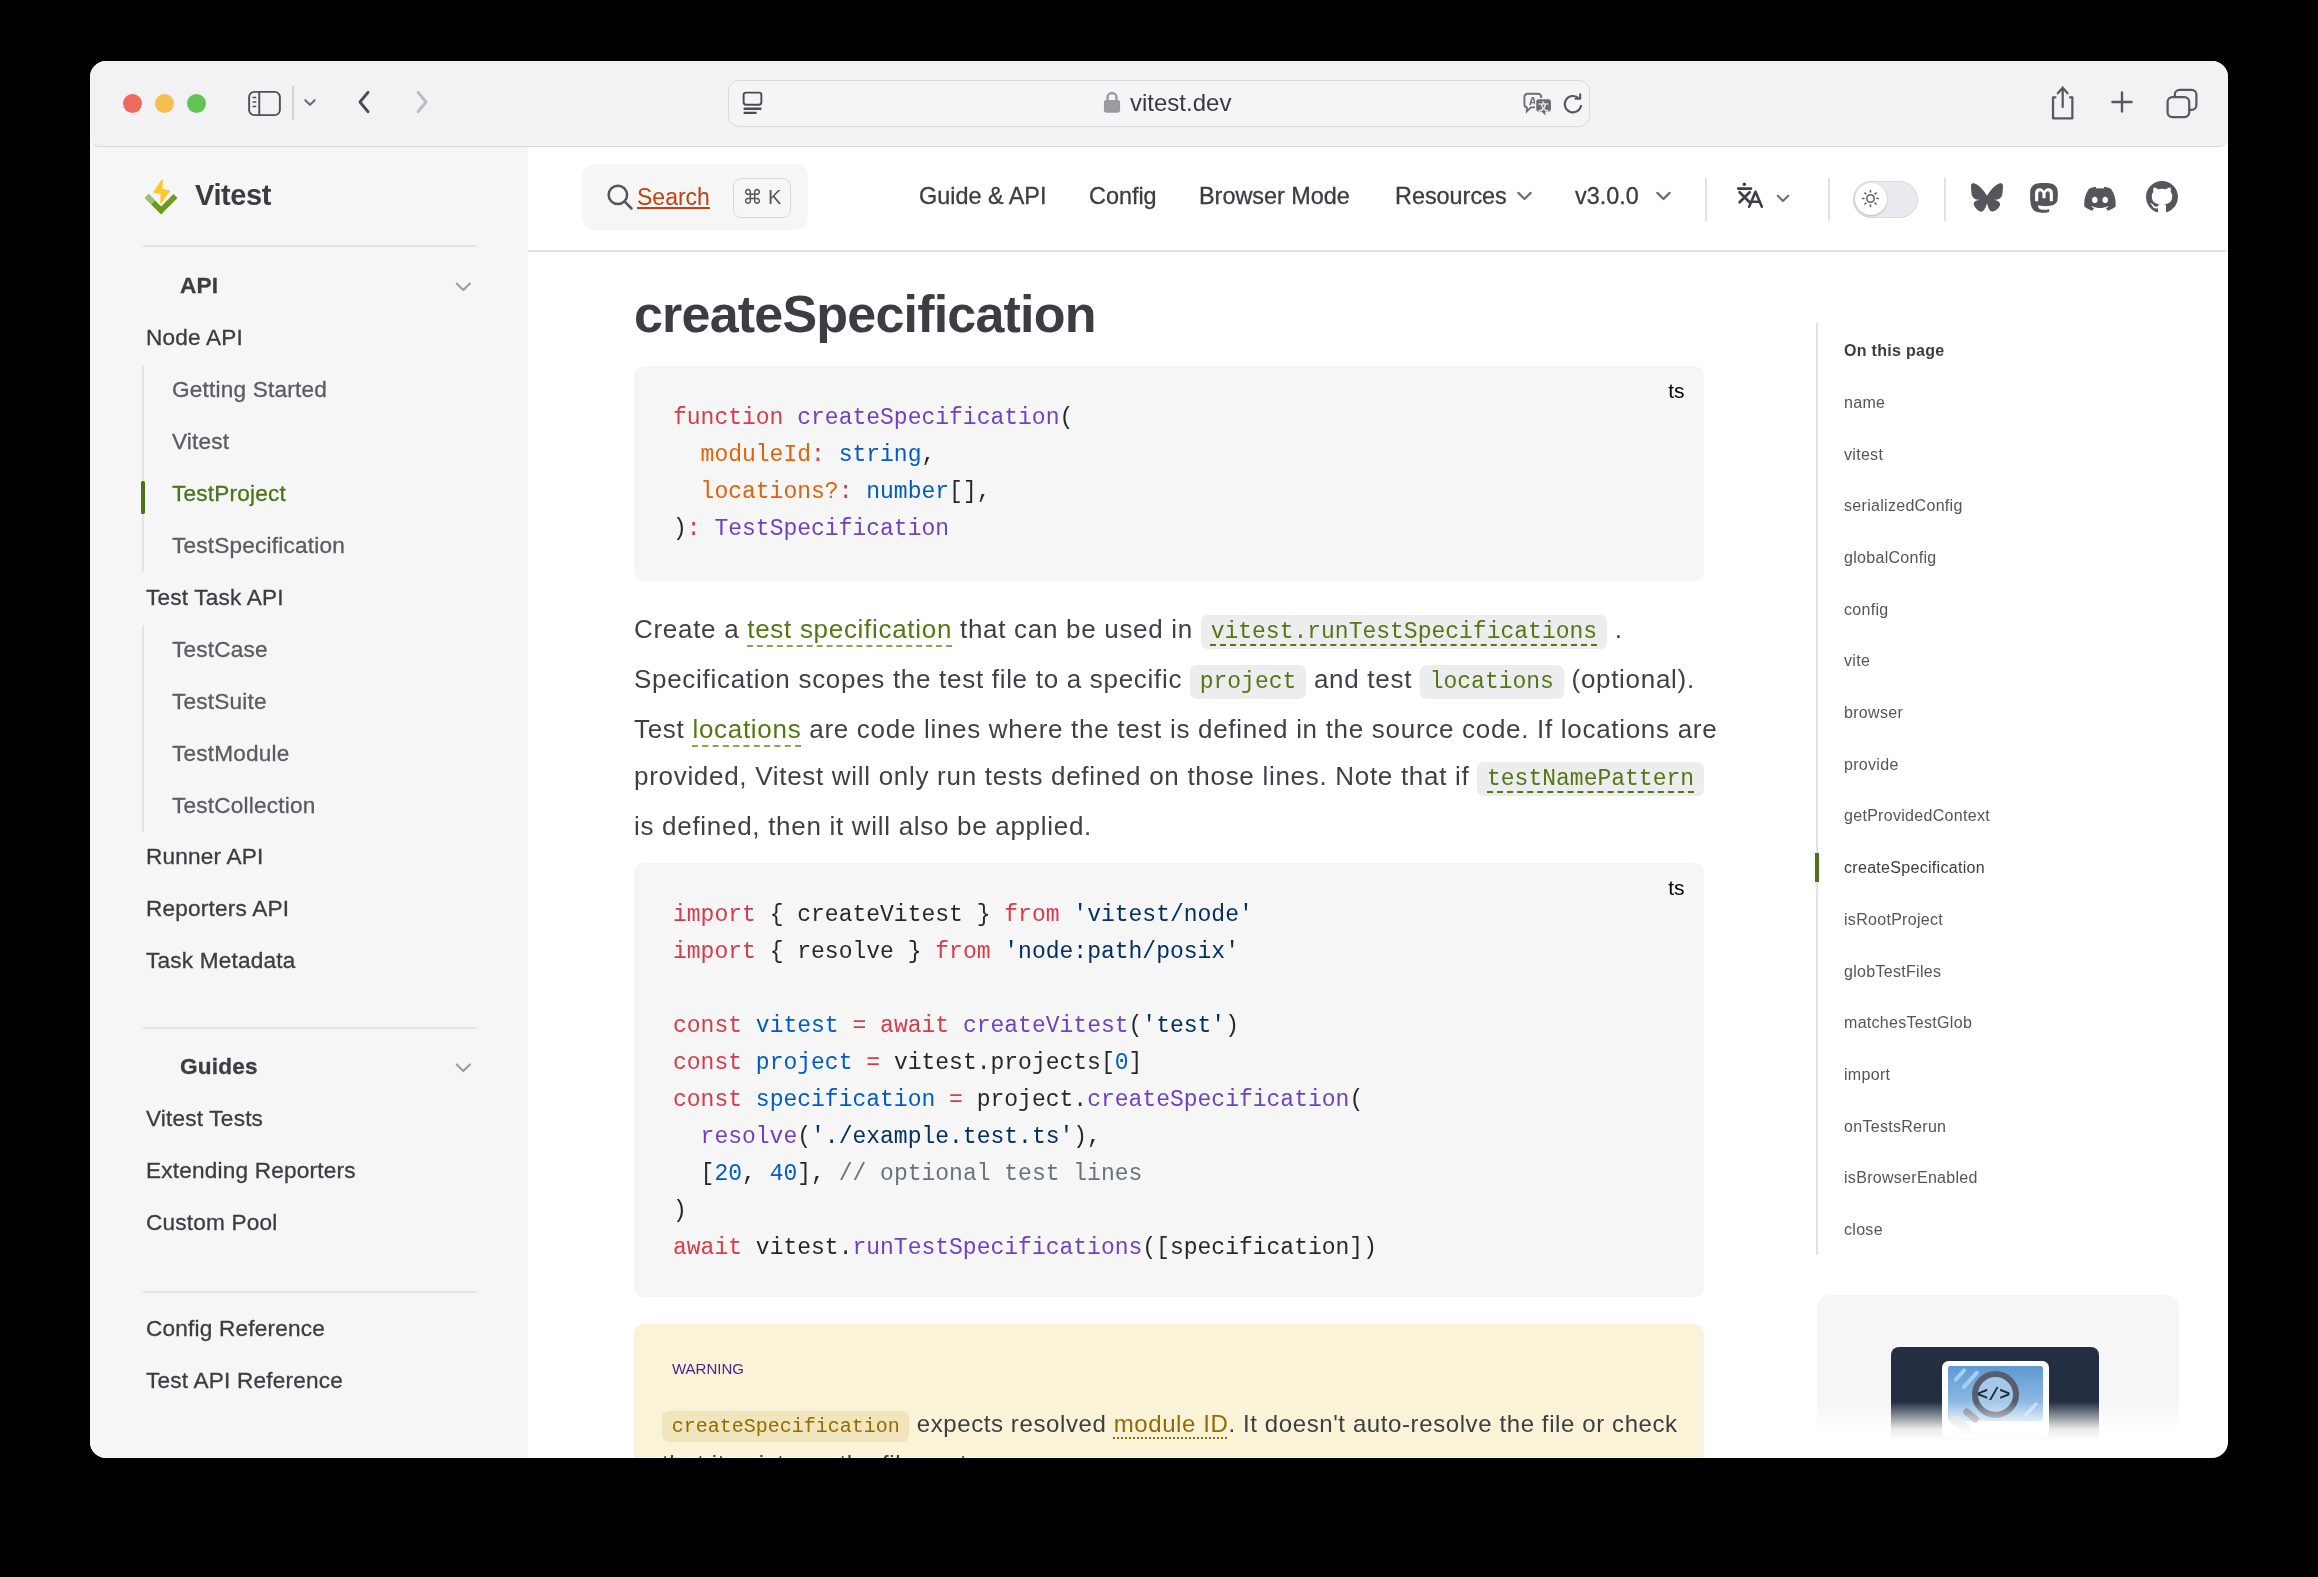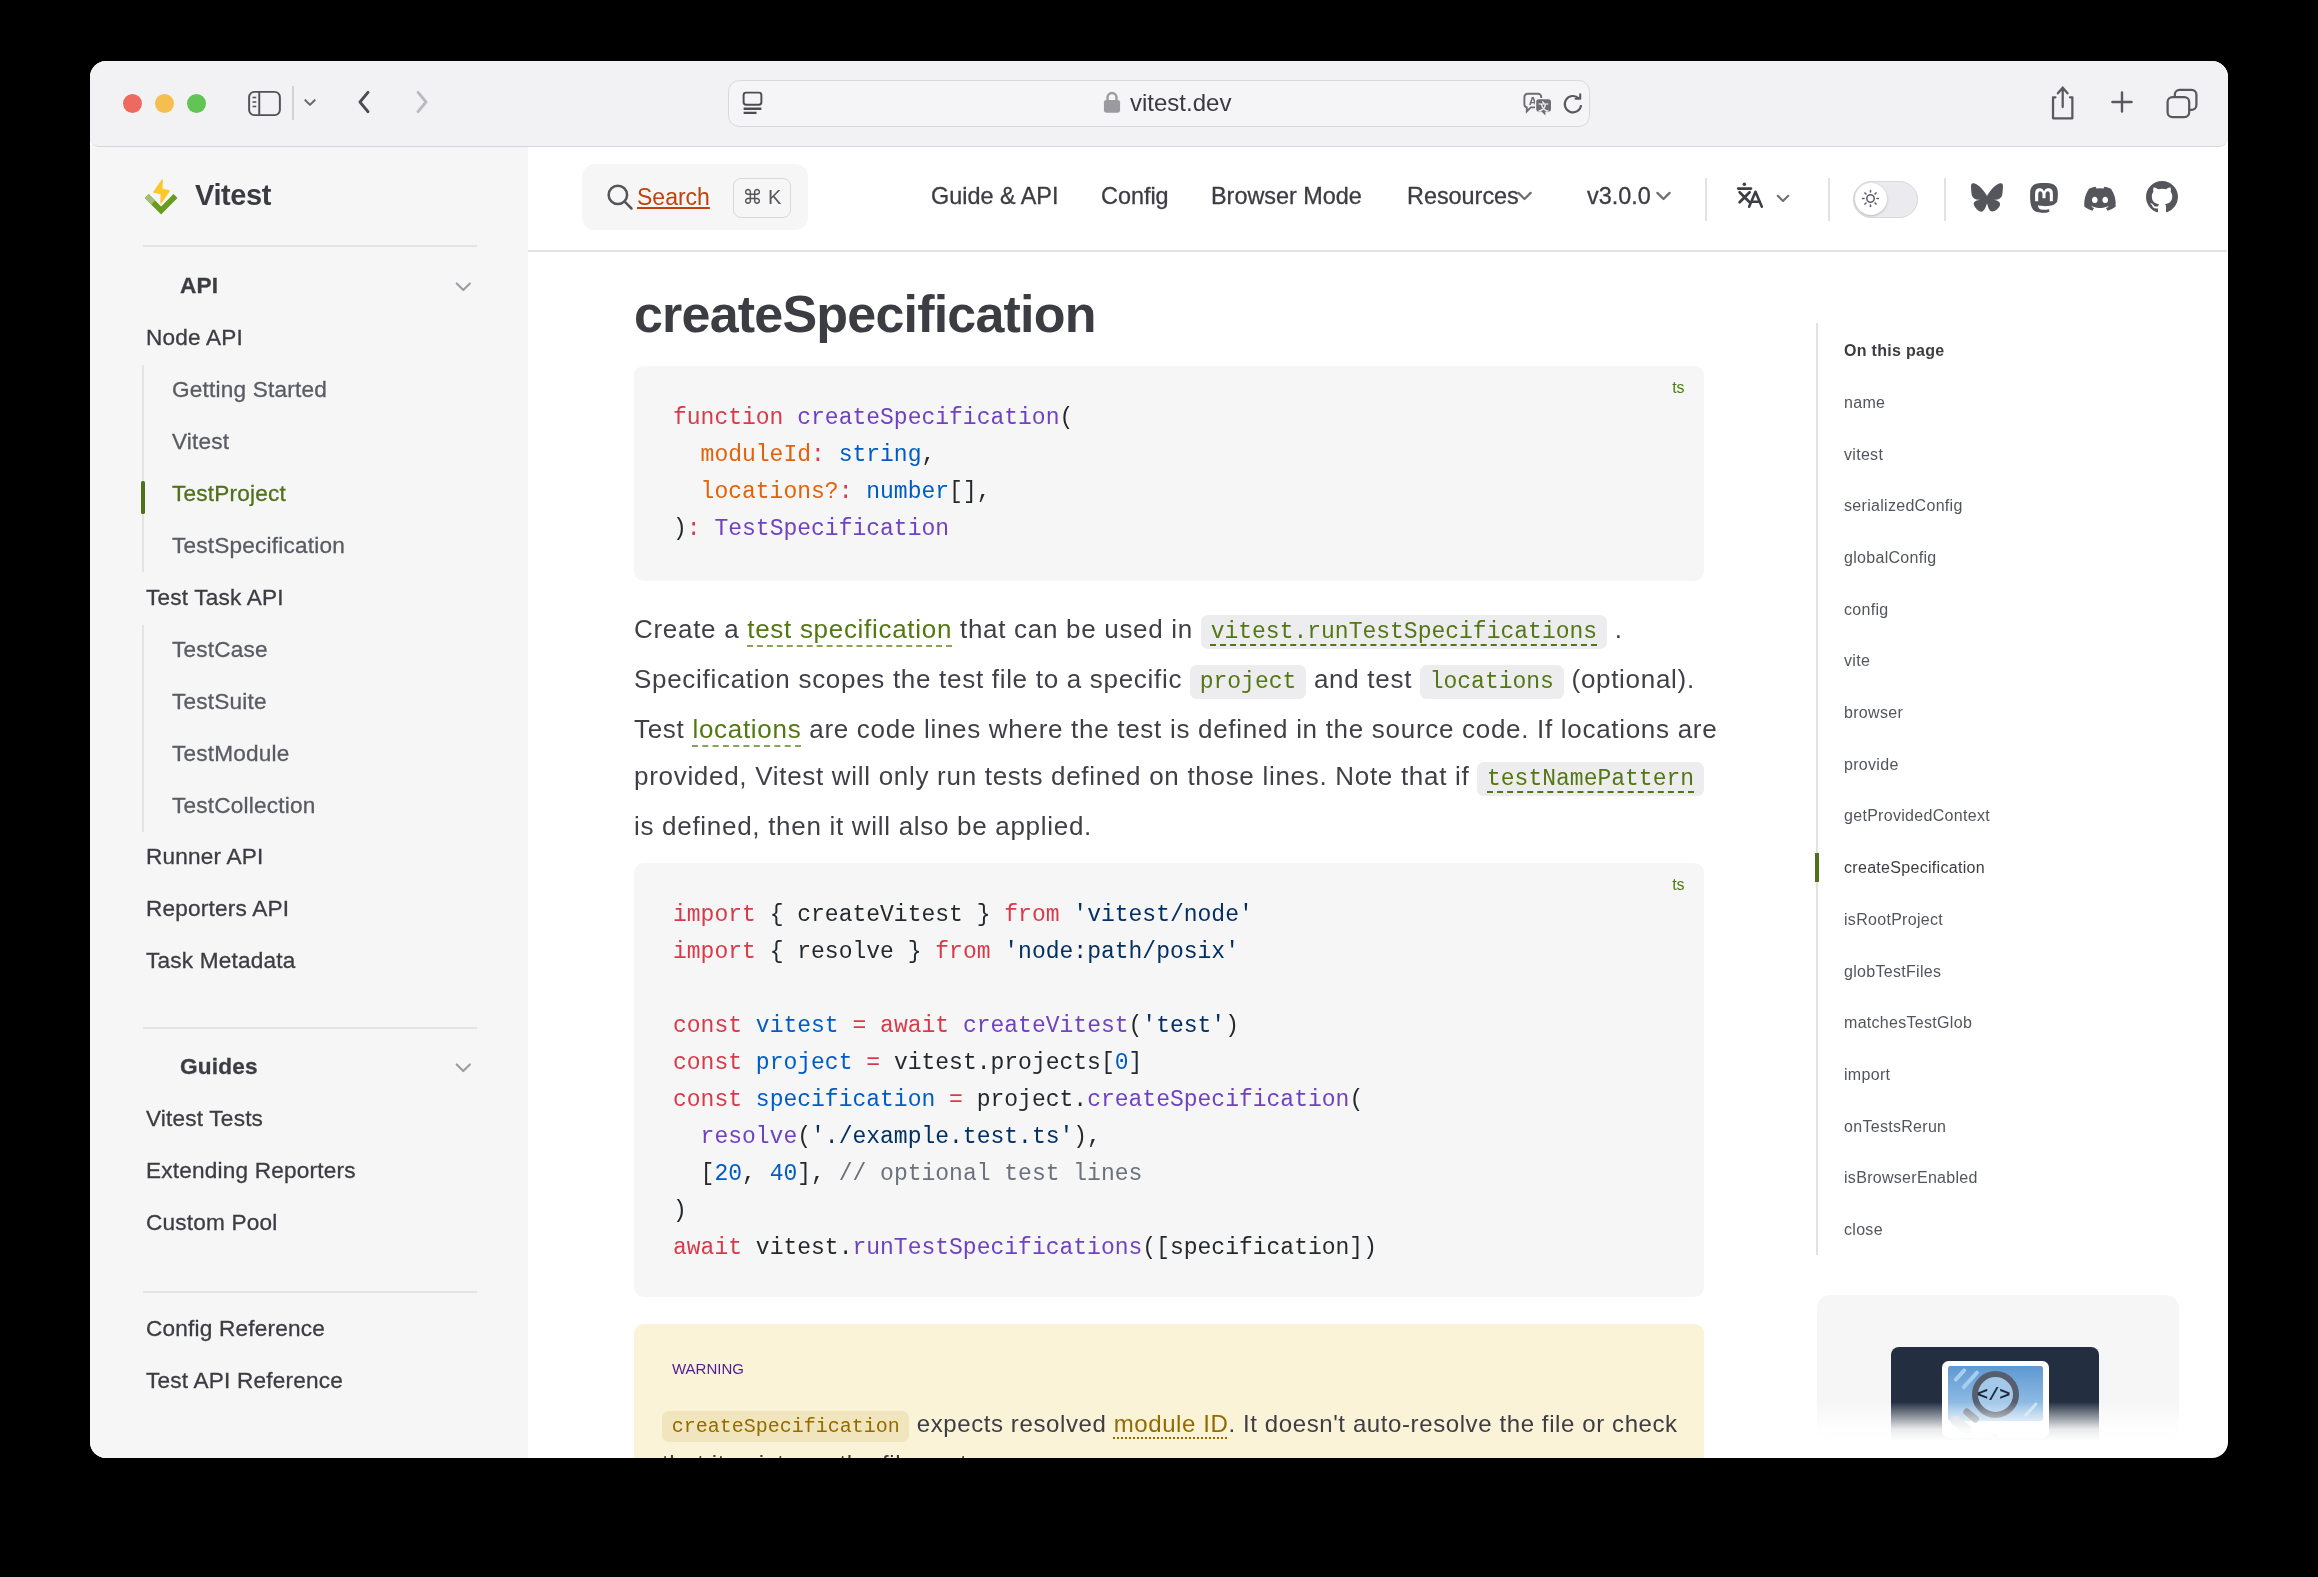--- a/index.html
+++ b/index.html
@@ -25,29 +25,29 @@
 .srow.sub { left:82px; color:#5a5b63; }
 .srow.b { font-weight:700;margin-left:34px; }
 .srow.act { color:#50701a; }
 .sguide { position:absolute; left:52px; width:1.6px; background:#e4e4e6; }
 .smark { position:absolute; left:51px; width:4px; background:#50701a; border-radius:1.6px; }
 #logotxt { position:absolute; left:105px; top:114px; height:40px; line-height:40px; font-size:29px; font-weight:700; color:#3b3b42; letter-spacing:-0.4px; }
 
 #search { position:absolute; left:492px; top:103px; width:226px; height:66px; background:#f6f6f7; border-radius:13px; }
 .stxt { position:absolute; left:55px; top:0; height:66px; line-height:66px; font-size:23px; color:#c2410c;text-decoration:underline; }
 #kbd { position:absolute; left:151px; top:13.7px; width:58px; height:40px; border:1.6px solid #d8d8db; border-radius:8px; font-size:20px; color:#55565c; text-align:center; line-height:37px; }
-.nlink { position:absolute; top:84px; height:103px; line-height:103px; font-size:23.4px; font-weight:500; color:#3c3c43; white-space:nowrap;margin-left:12px; -webkit-text-stroke:0.3px currentColor; }
+.nlink { position:absolute; top:84px; height:103px; line-height:103px; font-size:23.4px; font-weight:500; color:#3c3c43; white-space:nowrap; -webkit-text-stroke:0.3px currentColor; }
 .ndiv { position:absolute; top:117px; width:1.6px; height:43px; background:#e2e2e3; }
 #toggle { position:absolute; left:1763px; top:120px; width:65px; height:37px; background:#ebebef; border:1.6px solid #d7d7dc; border-radius:18.6px; }
 #knob { position:absolute; left:0.8px; top:0.8px; width:32px; height:32px; background:#fff; border-radius:50%; box-shadow:0 0.8px 2.4px rgba(0,0,0,.25); }
 
 h1 { position:absolute; left:544px; top:223px; font-size:52px; font-weight:700; letter-spacing:-0.8px; color:#3c3c43; }
 .codeblock { position:absolute; left:544px; width:1070px; background:#f6f6f7; border-radius:9.7px; font-family:"Liberation Mono", monospace; font-size:23px; }
 .codeblock pre { margin:0; padding:34px 39px; line-height:37px; font-family:inherit; }
-.lang { position:absolute; top:13px; right:19.4px; font-size:16px; color:#4d7c0f; font-family:"Liberation Sans", sans-serif; }
+.lang { position:absolute; top:13px; right:19.4px; font-size:21px; color:#000000; font-family:"Liberation Sans", sans-serif; }
 #code1 { top:305px; height:215px; }
 #code2 { top:802px; height:434px; }
 .tk { color:#24292e; }
 .kw { color:#d73a49; }
 .fn { color:#6f42c1; }
 .pm { color:#e36209; }
 .ty { color:#005cc5; }
 .st { color:#032f62; }
 .cm { color:#6a737d; }
 #para { position:absolute; left:544px; top:545px; width:1146px; font-size:26px; line-height:47px; color:#3f3f46; letter-spacing:0.7px; }

